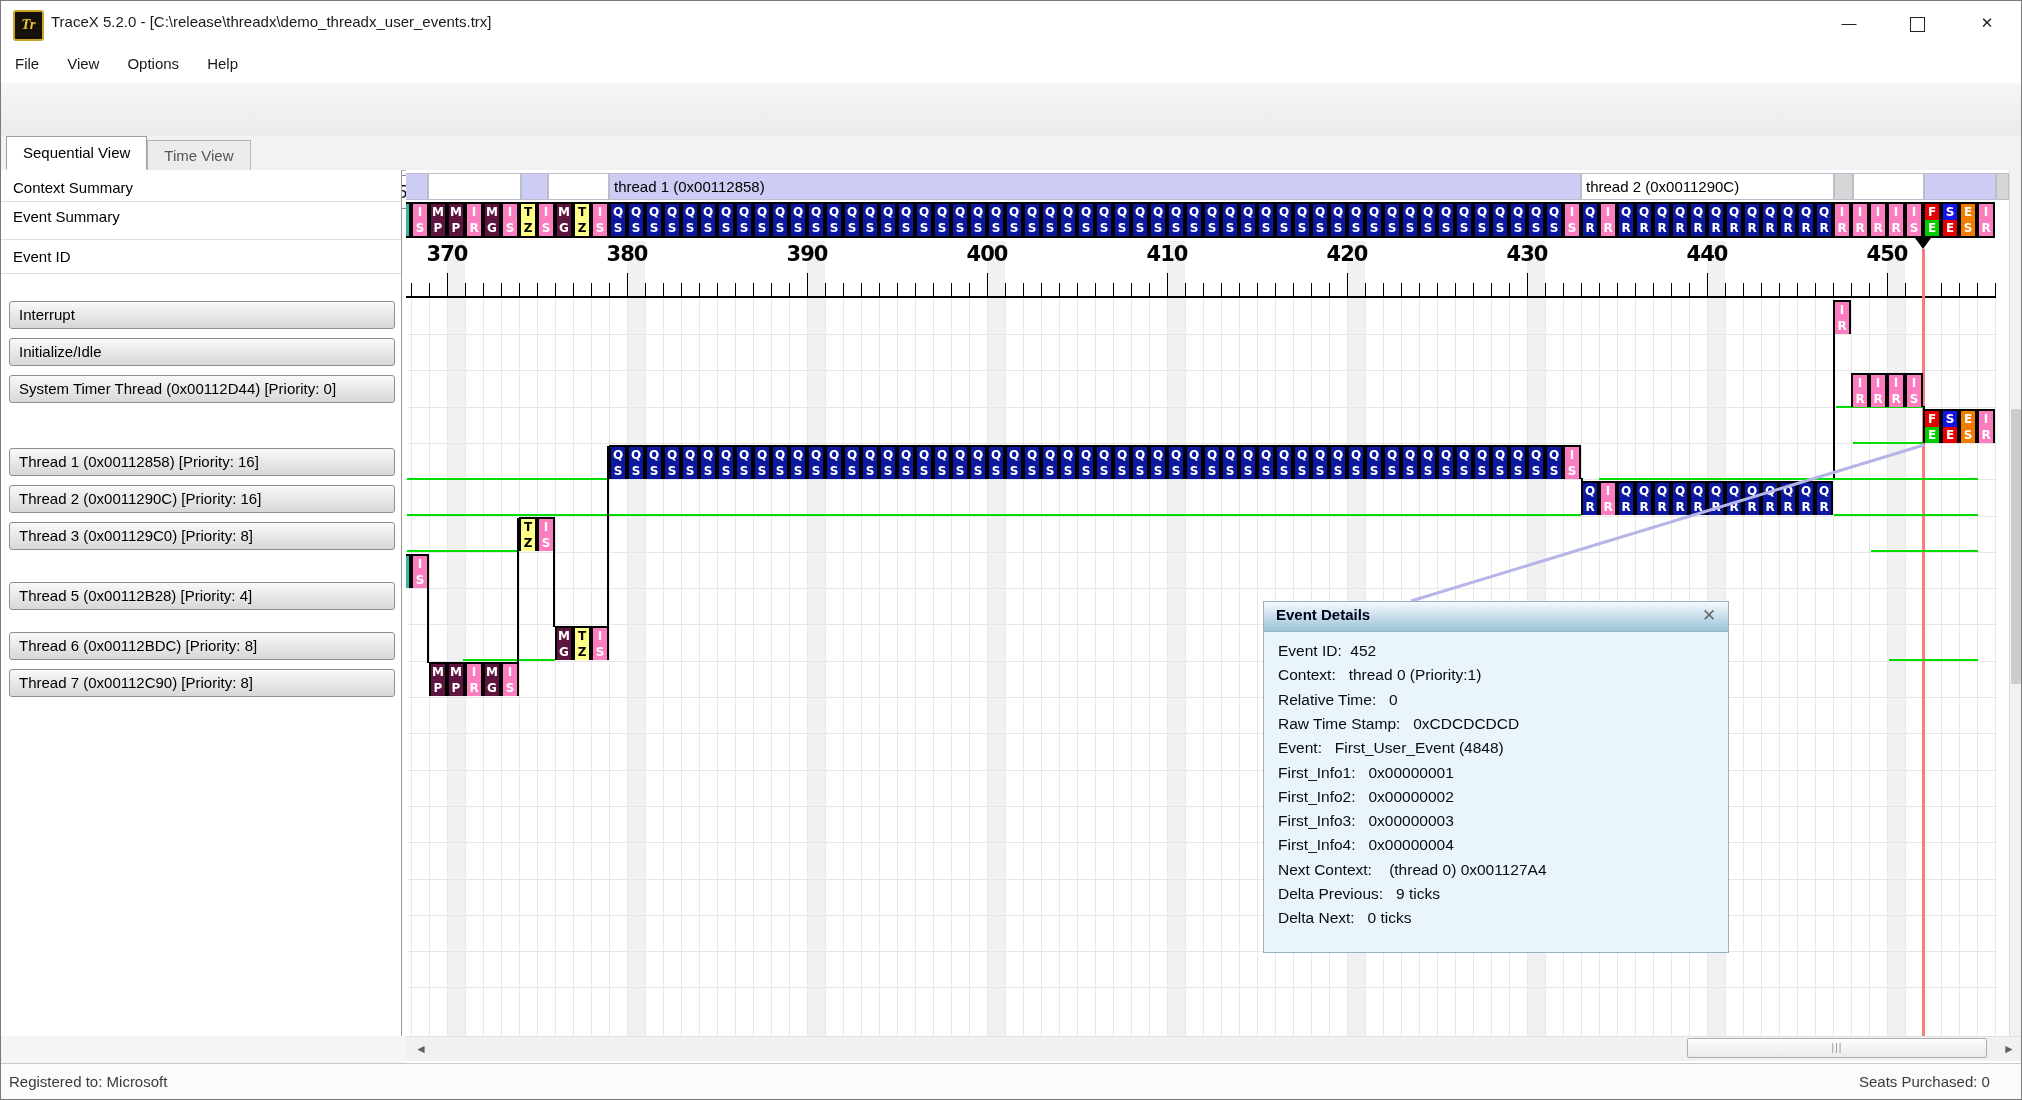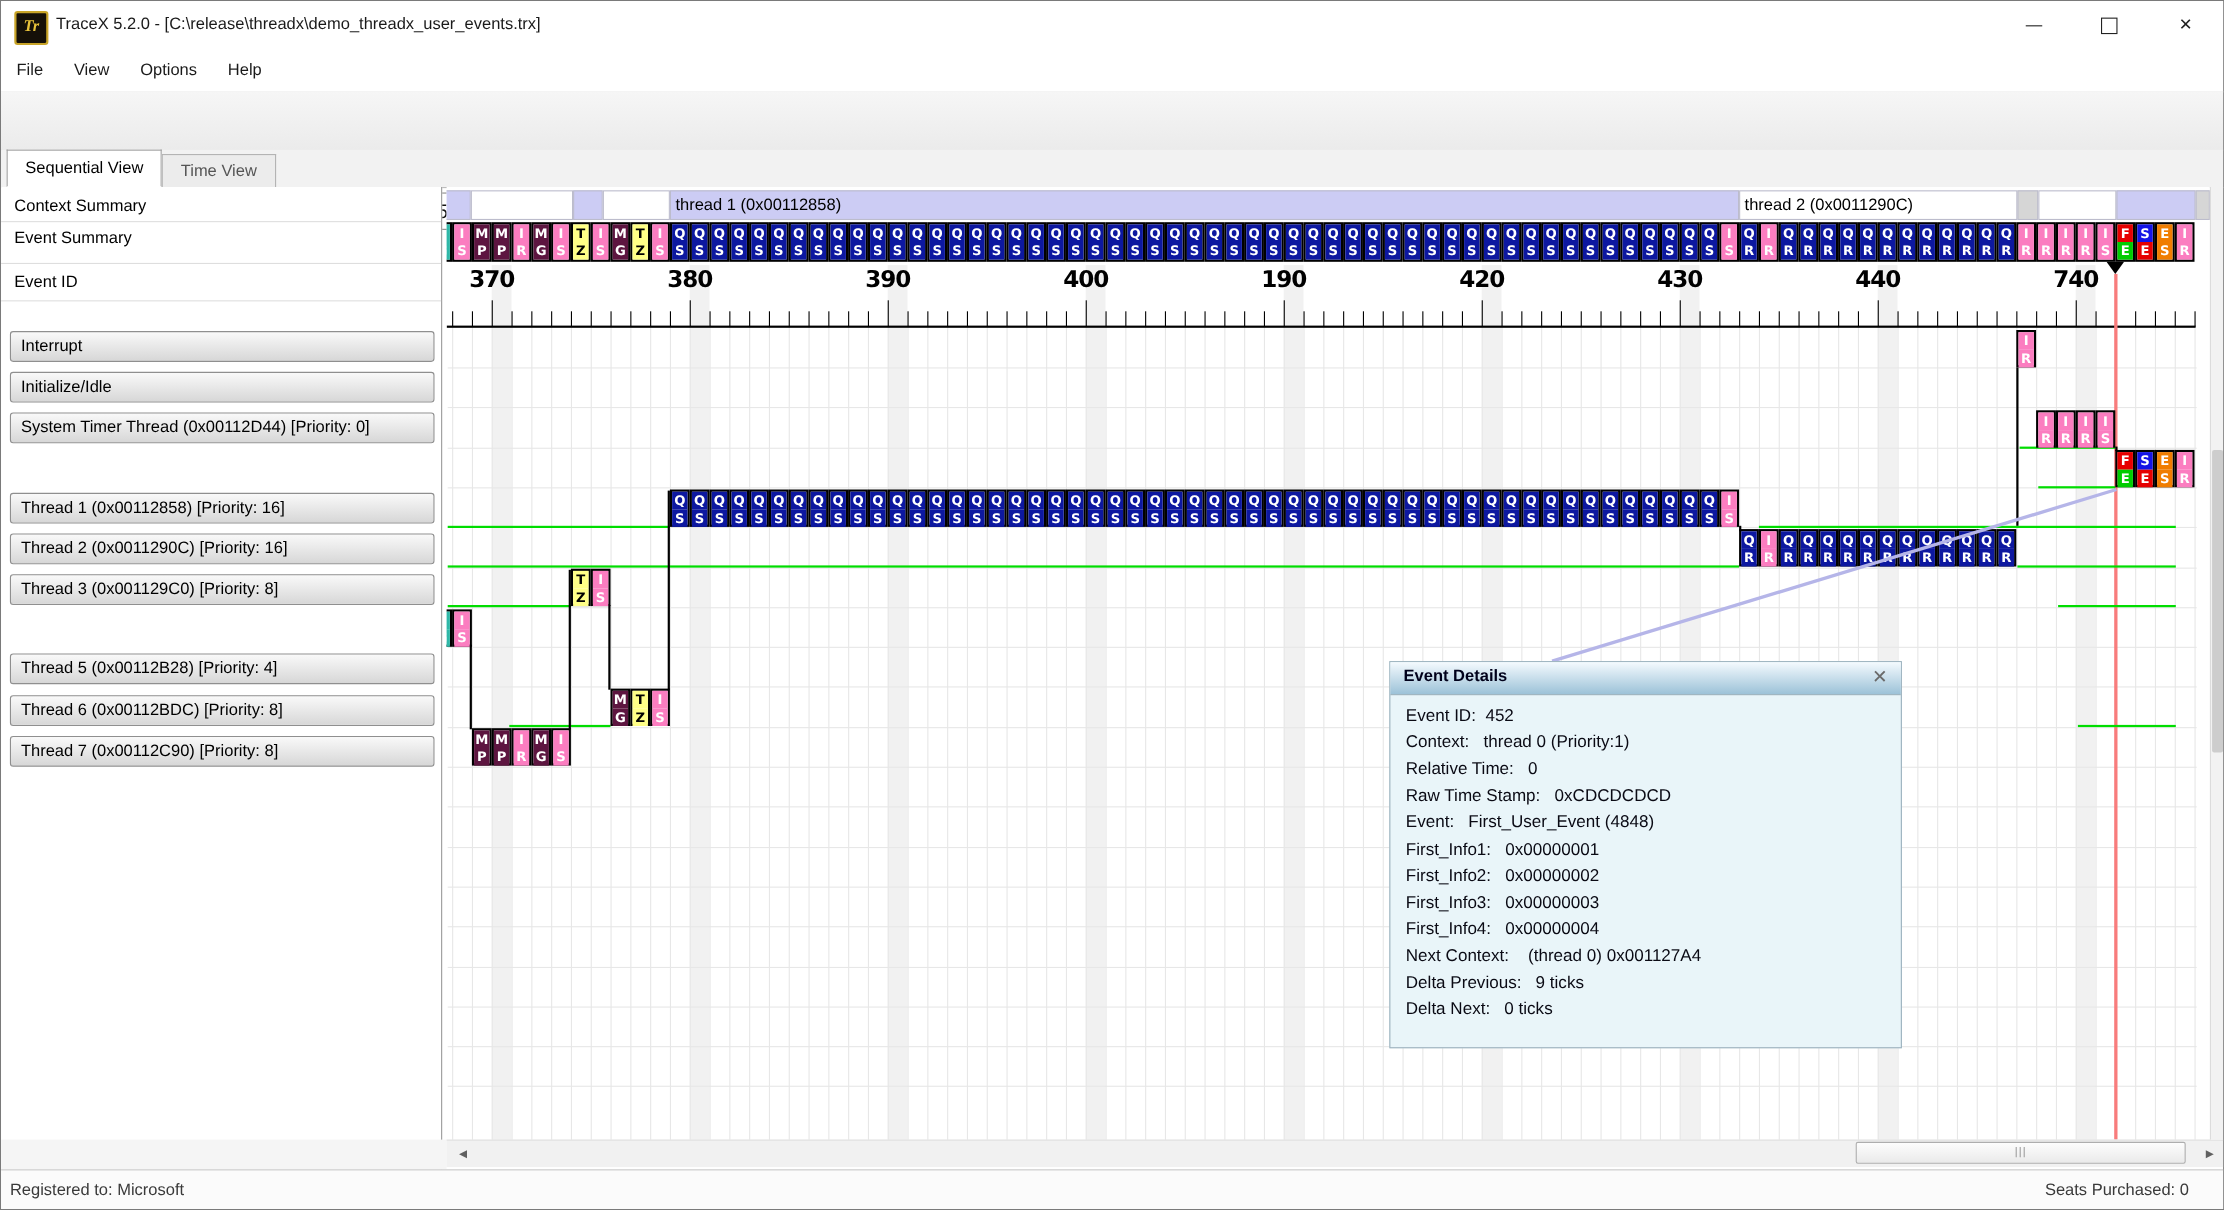--- a/index.html
+++ b/index.html
@@ -214,21 +214,21 @@
       <div class="abs panel-label" style="top: 38px;">Event Summary</div>
       <div class="abs panel-sep" style="top: 69px;"></div>
       <div class="abs panel-label" style="top: 78px;">Event ID</div>
       <div class="abs panel-sep" style="top: 103px;"></div>
       <div class="abs ctx-btn" style="top: 167.8px;">Initialize/Idle</div>
       <div class="abs ctx-btn" style="top: 131px;">Interrupt</div>
       <div class="abs ctx-btn" style="top: 204.6px;">System Timer Thread (0x00112D44) [Priority: 0]</div>
       <div class="abs ctx-btn" style="top: 278.2px;">Thread 1 (0x00112858) [Priority: 16]</div>
       <div class="abs ctx-btn" style="top: 315px;">Thread 2 (0x0011290C) [Priority: 16]</div>
       <div class="abs ctx-btn" style="top: 351.8px;">Thread 3 (0x001129C0) [Priority: 8]</div>
-      <div class="abs ctx-btn" style="top: 424px;">Thread 5 (0x00112B28) [Priority: 4]</div>
+      <div class="abs ctx-btn" style="top: 412px;">Thread 5 (0x00112B28) [Priority: 4]</div>
       <div class="abs ctx-btn" style="top: 462.2px;">Thread 6 (0x00112BDC) [Priority: 8]</div>
       <div class="abs ctx-btn" style="top: 499px;">Thread 7 (0x00112C90) [Priority: 8]</div>
     </div>
 
   <div class="abs" id="canvas">
       <div class="abs stripe" style="left: 41px;"></div>
       <div class="abs stripe" style="left: 221px;"></div>
       <div class="abs stripe" style="left: 401px;"></div>
       <div class="abs stripe" style="left: 581px;"></div>
       <div class="abs stripe" style="left: 761px;"></div>
@@ -351,25 +351,25 @@
       <div class="abs ctxseg" style="left: 203px; width: 972px; background: rgb(204, 204, 244);">thread 1 (0x00112858)</div>
       <div class="abs ctxseg" style="left: 1175px; width: 253px; background: rgb(255, 255, 255);">thread 2 (0x0011290C)</div>
       <div class="abs ctxseg" style="left: 1428px; width: 19px; background: rgb(214, 214, 214);"></div>
       <div class="abs ctxseg" style="left: 1447px; width: 71px; background: rgb(255, 255, 255);"></div>
       <div class="abs ctxseg" style="left: 1518px; width: 72px; background: rgb(204, 204, 244);"></div>
       <div class="abs ctxseg" style="left: 1590px; width: 13px; background: rgb(214, 214, 214);"></div>
       <div class="abs num" style="left: 11px;">370</div>
       <div class="abs num" style="left: 191px;">380</div>
       <div class="abs num" style="left: 371px;">390</div>
       <div class="abs num" style="left: 551px;">400</div>
-      <div class="abs num" style="left: 731px;">190</div>
+      <div class="abs num" style="left: 731px;">410</div>
       <div class="abs num" style="left: 911px;">420</div>
       <div class="abs num" style="left: 1091px;">430</div>
       <div class="abs num" style="left: 1271px;">440</div>
-      <div class="abs num" style="left: 1451px;">740</div>
+      <div class="abs num" style="left: 1451px;">450</div>
       <div class="abs tick" style="left: 5px; top: 113px; height: 14px;"></div>
       <div class="abs tick" style="left: 23px; top: 113px; height: 14px;"></div>
       <div class="abs tick" style="left: 41px; top: 103px; height: 24px;"></div>
       <div class="abs tick" style="left: 59px; top: 113px; height: 14px;"></div>
       <div class="abs tick" style="left: 77px; top: 113px; height: 14px;"></div>
       <div class="abs tick" style="left: 95px; top: 113px; height: 14px;"></div>
       <div class="abs tick" style="left: 113px; top: 113px; height: 14px;"></div>
       <div class="abs tick" style="left: 131px; top: 113px; height: 14px;"></div>
       <div class="abs tick" style="left: 149px; top: 113px; height: 14px;"></div>
       <div class="abs tick" style="left: 167px; top: 113px; height: 14px;"></div>

